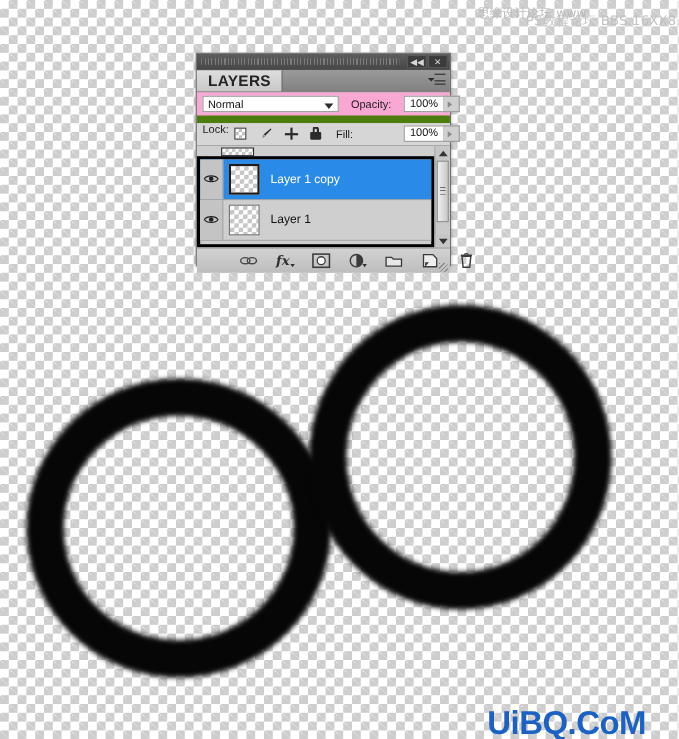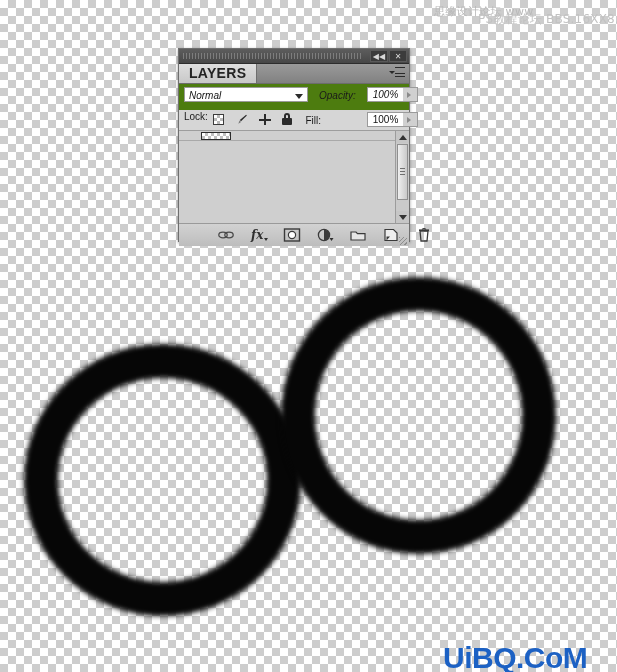--- a/index.html
+++ b/index.html
@@ -174,23 +174,22 @@
     width: 0; height: 0;
     border-left: 3px solid transparent;
     border-right: 3px solid transparent;
     border-top: 3px solid #2a2a2a;
   }
 
   
   #blend-row {
     position: relative;
     height: 21px;
-    background: #4d7c0f;
-    border-bottom: 5px solid #4d7c0f;
-    font-style: italic;
+    background: #f9a8d4;
+    border-bottom: 7px solid #4d7c0f;
   }
   #blend-select {
     position: absolute;
     left: 5px; top: 3px;
     width: 124px; height: 15px;
     background: #ffffff;
     border: 1px solid #9a9a9a;
     box-sizing: border-box;
     cursor: pointer;
   }
@@ -540,20 +539,45 @@
           <span class="tri"></span>
         </span>
     </div>
 
     <div id="layer-list">
 
       <div id="layer-partial">
         <div class="thumb-peek"></div>
       </div>
 
+      <div id="layer-rows">
+
+        <div class="layer-row selected">
+          <div class="eye-cell">
+            <svg class="eye-icon" viewBox="0 0 14 9">
+              <path d="M0.8 4.5 C3 1 11 1 13.2 4.5 C11 8 3 8 0.8 4.5 Z" fill="none" stroke="#222" stroke-width="1.1"></path>
+              <circle cx="7" cy="4.5" r="2.1" fill="#222"></circle>
+            </svg>
+          </div>
+          <div class="layer-thumb"></div>
+          <div class="layer-name">Layer 1 copy</div>
+        </div>
+
+        <div class="layer-row normal">
+          <div class="eye-cell">
+            <svg class="eye-icon" viewBox="0 0 14 9">
+              <path d="M0.8 4.5 C3 1 11 1 13.2 4.5 C11 8 3 8 0.8 4.5 Z" fill="none" stroke="#222" stroke-width="1.1"></path>
+              <circle cx="7" cy="4.5" r="2.1" fill="#222"></circle>
+            </svg>
+          </div>
+          <div class="layer-thumb"></div>
+          <div class="layer-name">Layer 1</div>
+        </div>
+
+      </div>
 
       <div id="layer-scrollbar">
         <div class="sb-arrow" id="sb-up">
             <span class="tri-up"></span>
           </div>
         <div id="sb-thumb">
             <span class="grip-lines"></span>
           </div>
         <div class="sb-arrow" id="sb-down">
             <span class="tri-down"></span>

